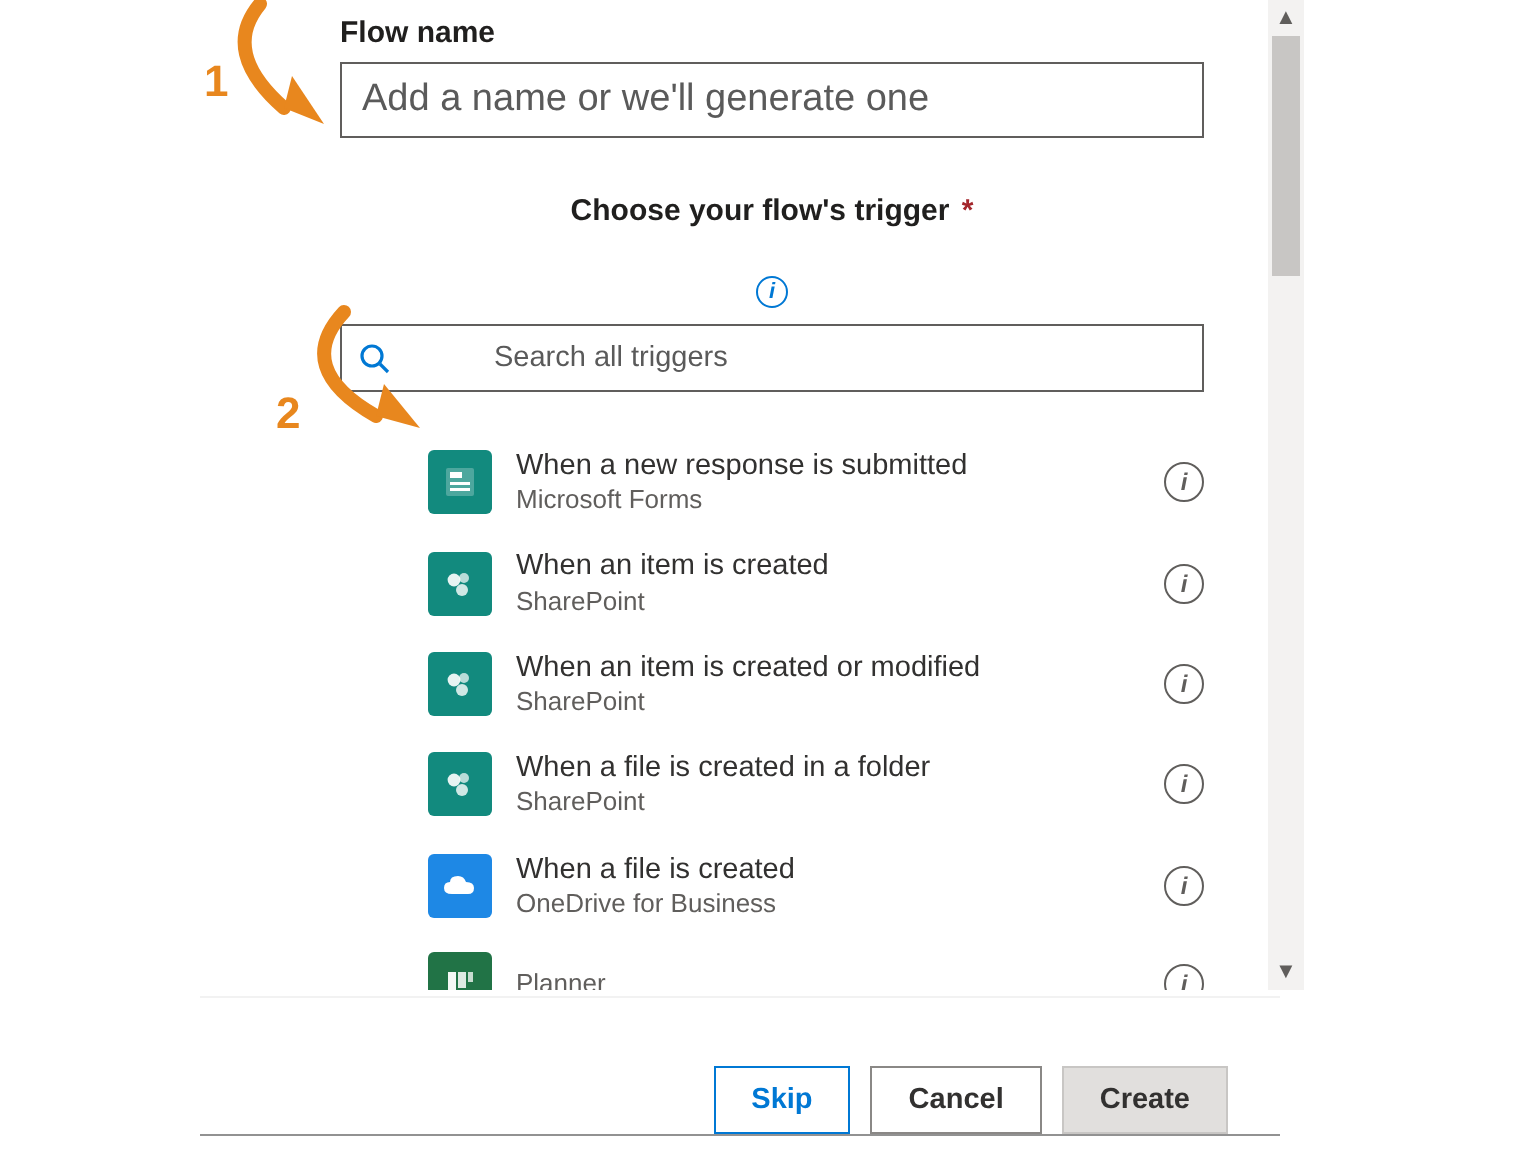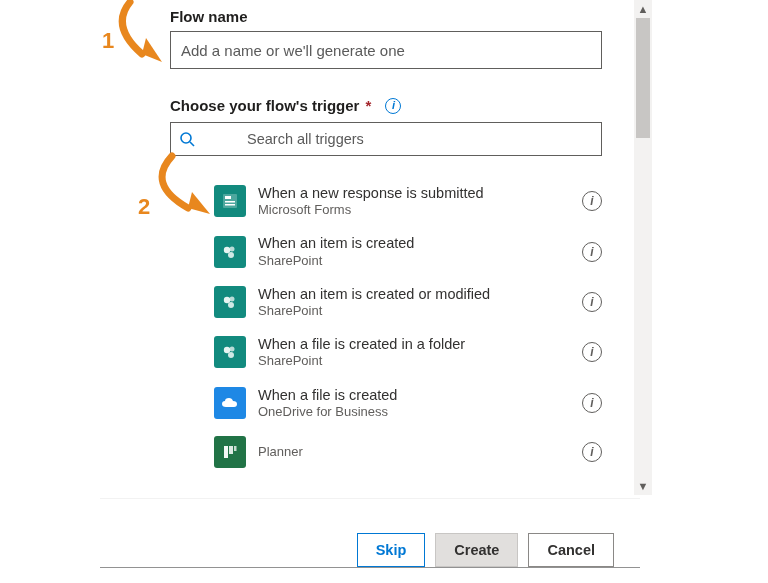--- a/index.html
+++ b/index.html
@@ -25,27 +25,27 @@
     font-size: 15px;
     font-weight: 600;
     color: #201f1e;
     margin-bottom: 6px;
   }
   .flow-name-input {
     width: 100%;
     height: 38px;
     border: 1px solid #605e5c;
     padding: 0 10px;
-    font-size: 15px;
+    font-size: 19px;
     color: #4d7c0f;
     outline: none;
     background: #fff;
   }
   .flow-name-input::placeholder { color: #5a5a5a; }
-  .trigger-header { margin-top: 28px; display: flex; align-items: center; gap: 14px; }
+  .trigger-header { margin-top: 28px; display: flex; align-items: center; gap: 24px; flex-direction: column; }
   .required { color: #a4262c; margin-left: 2px; }
   .info-icon {
     width: 16px; height: 16px; border-radius: 50%;
     border: 1.4px solid #0078d4; color: #0078d4;
     display: inline-flex; align-items: center; justify-content: center;
     font-size: 11px; font-style: italic; font-weight: 600;
     line-height: 1;
   }
   .search-box {
     margin-top: 8px;
@@ -252,22 +252,22 @@
 
   <div class="scrollbar">
     <div class="scroll-arrow up">▲</div>
     <div class="scroll-thumb"></div>
     <div class="scroll-arrow down">▼</div>
   </div>
 </div>
 
 <div class="footer">
   <button class="btn skip">Skip</button>
+  <button class="btn">Cancel</button>
   <button class="btn create">Create</button>
-  <button class="btn">Cancel</button>
 </div>
 
 <svg class="callout" style="left:98px; top:-4px;" width="80" height="82">
   <path d="M 32 6 Q 12 30 44 58" fill="none" stroke="#e8871e" stroke-width="7" stroke-linecap="round"></path>
   <polygon points="44,58 64,66 48,42" fill="#e8871e"></polygon>
 </svg>
 <div class="callout-num" style="left:102px; top:28px;">1</div>
 
 <svg class="callout" style="left:138px; top:152px;" width="90" height="80">
   <path d="M 34 4 Q 8 32 50 56" fill="none" stroke="#e8871e" stroke-width="7" stroke-linecap="round"></path>

